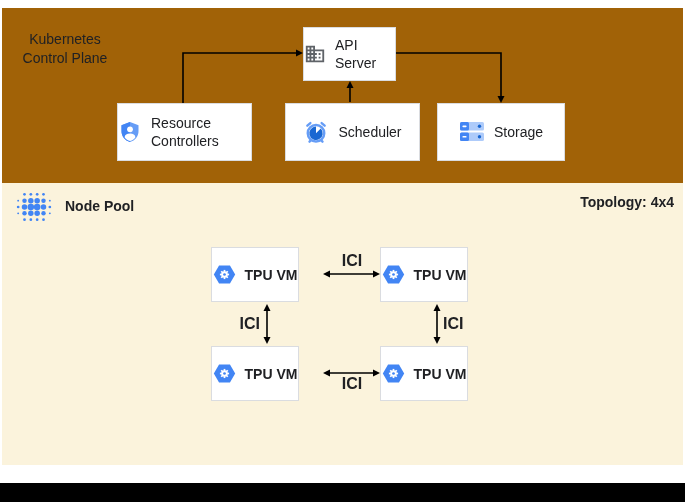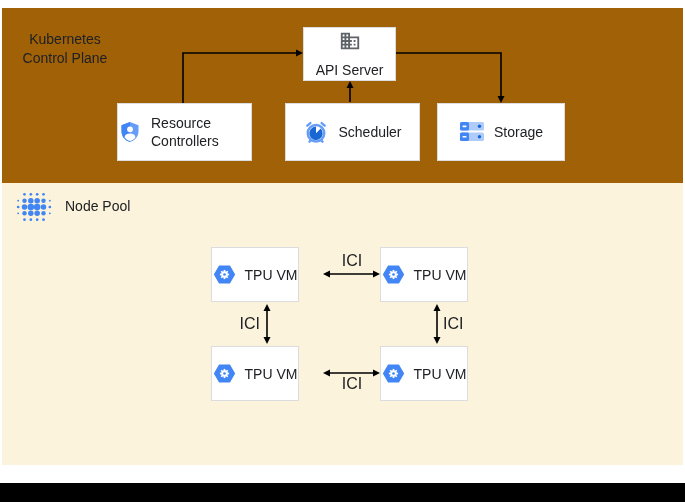--- a/index.html
+++ b/index.html
@@ -1,28 +1,28 @@
 <!DOCTYPE html>
 <html><head>
 <meta charset="utf-8">
 <style>
   html,body{margin:0;padding:0;background:#fff;}
   .page{position:relative;width:685px;height:502px;background:#fff;overflow:hidden;
         font-family:"Liberation Sans", sans-serif;color:#202124;}
   .section{position:absolute;left:2px;width:681px;}
   .control-plane{top:8px;height:175px;background:#a16207;}
-  .node-pool{top:183px;height:282px;background:#fbf3dc;}
+  .node-pool{top:183px;height:282px;background:#fbf3dc;font-weight:bold;}
   .connectors{position:absolute;left:0;top:0;pointer-events:none;}
   .cp-title{position:absolute;left:3px;top:22px;width:120px;text-align:center;
             font-size:14px;line-height:19px;}
   .node-box{position:absolute;background:#fff;border:1px solid #dadce0;
             display:flex;align-items:center;justify-content:center;gap:9px;
             font-size:14px;line-height:18px;box-sizing:border-box;}
   .node-box .icon{display:flex;flex:0 0 auto;}
-  .box-api{left:301px;top:19px;width:93px;height:54px;flex-direction:column;}
+  .box-api{left:301px;top:19px;width:93px;height:54px;}
   .box-rc{left:115px;top:95px;width:135px;height:58px;}
   .box-sched{left:283px;top:95px;width:135px;height:58px;}
   .box-storage{left:435px;top:95px;width:128px;height:58px;}
   .np-icon{position:absolute;left:13px;top:8px;}
   .np-title{position:absolute;left:63px;top:15px;font-size:14px;}
   .np-meta{position:absolute;right:9px;top:11px;text-align:right;font-size:14px;line-height:17px;}
   .vm-box{width:88px;height:55px;}
   .vm-0{left:209px;top:64px;}
   .vm-1{left:378px;top:64px;}
   .vm-2{left:209px;top:163px;}
@@ -162,20 +162,21 @@
           <circle cx="33" cy="21" r="0.9"></circle>
         <circle cx="9" cy="27" r="1.3"></circle>
           <circle cx="15" cy="27" r="1.3"></circle>
           <circle cx="21" cy="27" r="1.3"></circle>
           <circle cx="27" cy="27" r="1.3"></circle>
       </svg>
     </span>
     <div class="np-title">Node Pool</div>
 
     <div class="np-meta">
+      <div>Topology: 4x4</div>
     </div>
 
     <div class="node-box vm-box vm-0">
       <span class="icon">
         <svg width="23" height="21" viewBox="0 0 24 22">
           <polygon points="6.3,1.5 17.7,1.5 23.2,11 17.7,20.5 6.3,20.5 0.8,11" fill="#4285F4"></polygon>
           <g fill="#fff">
             <rect x="11.1" y="6.2" width="1.8" height="9.6"></rect>
             <rect x="11.1" y="6.2" width="1.8" height="9.6" transform="rotate(45 12 11)"></rect>
             <rect x="11.1" y="6.2" width="1.8" height="9.6" transform="rotate(90 12 11)"></rect>

